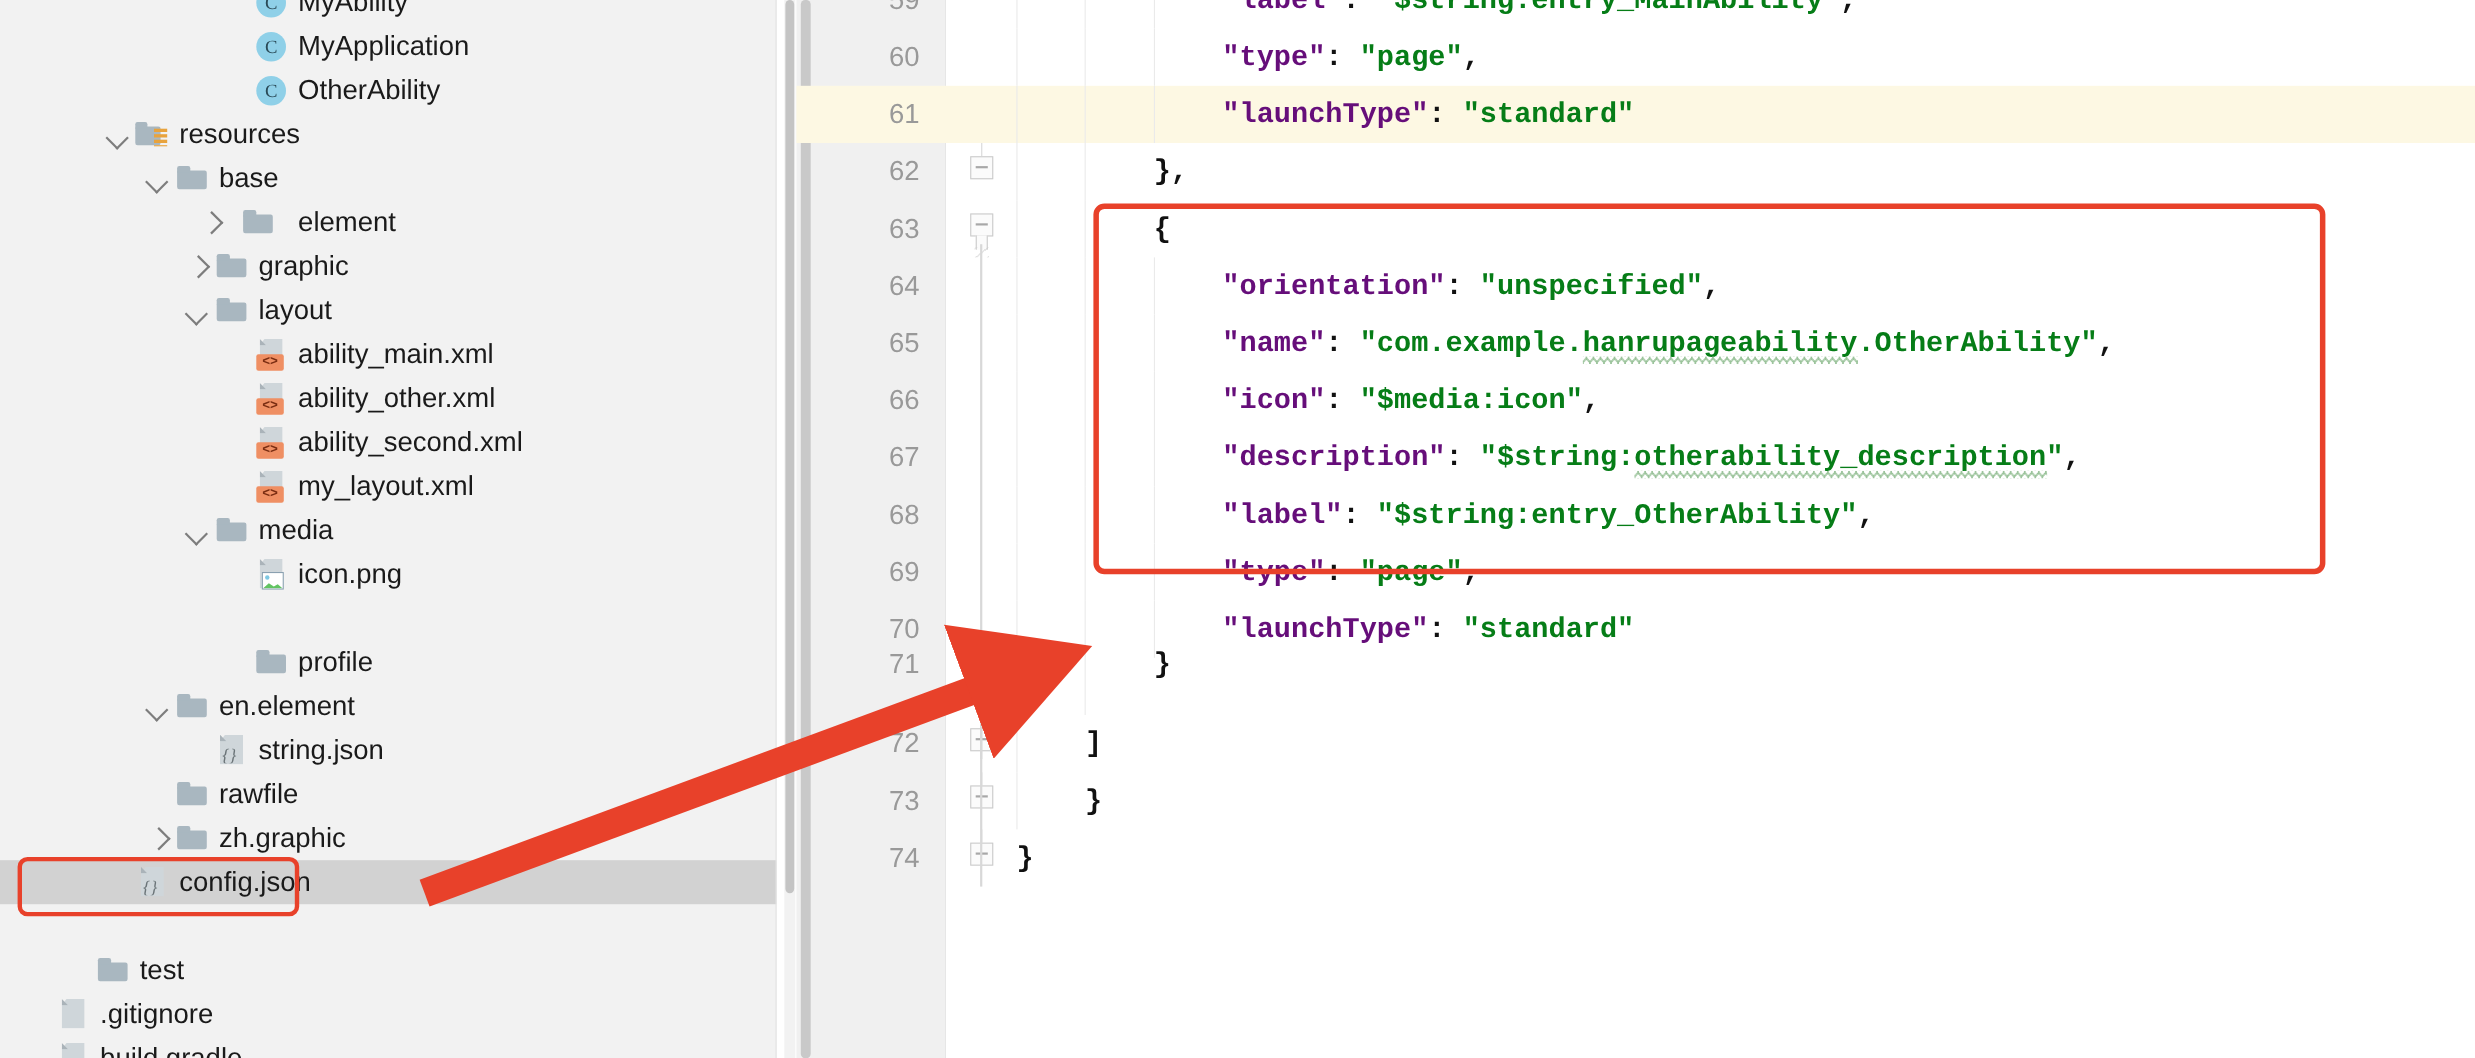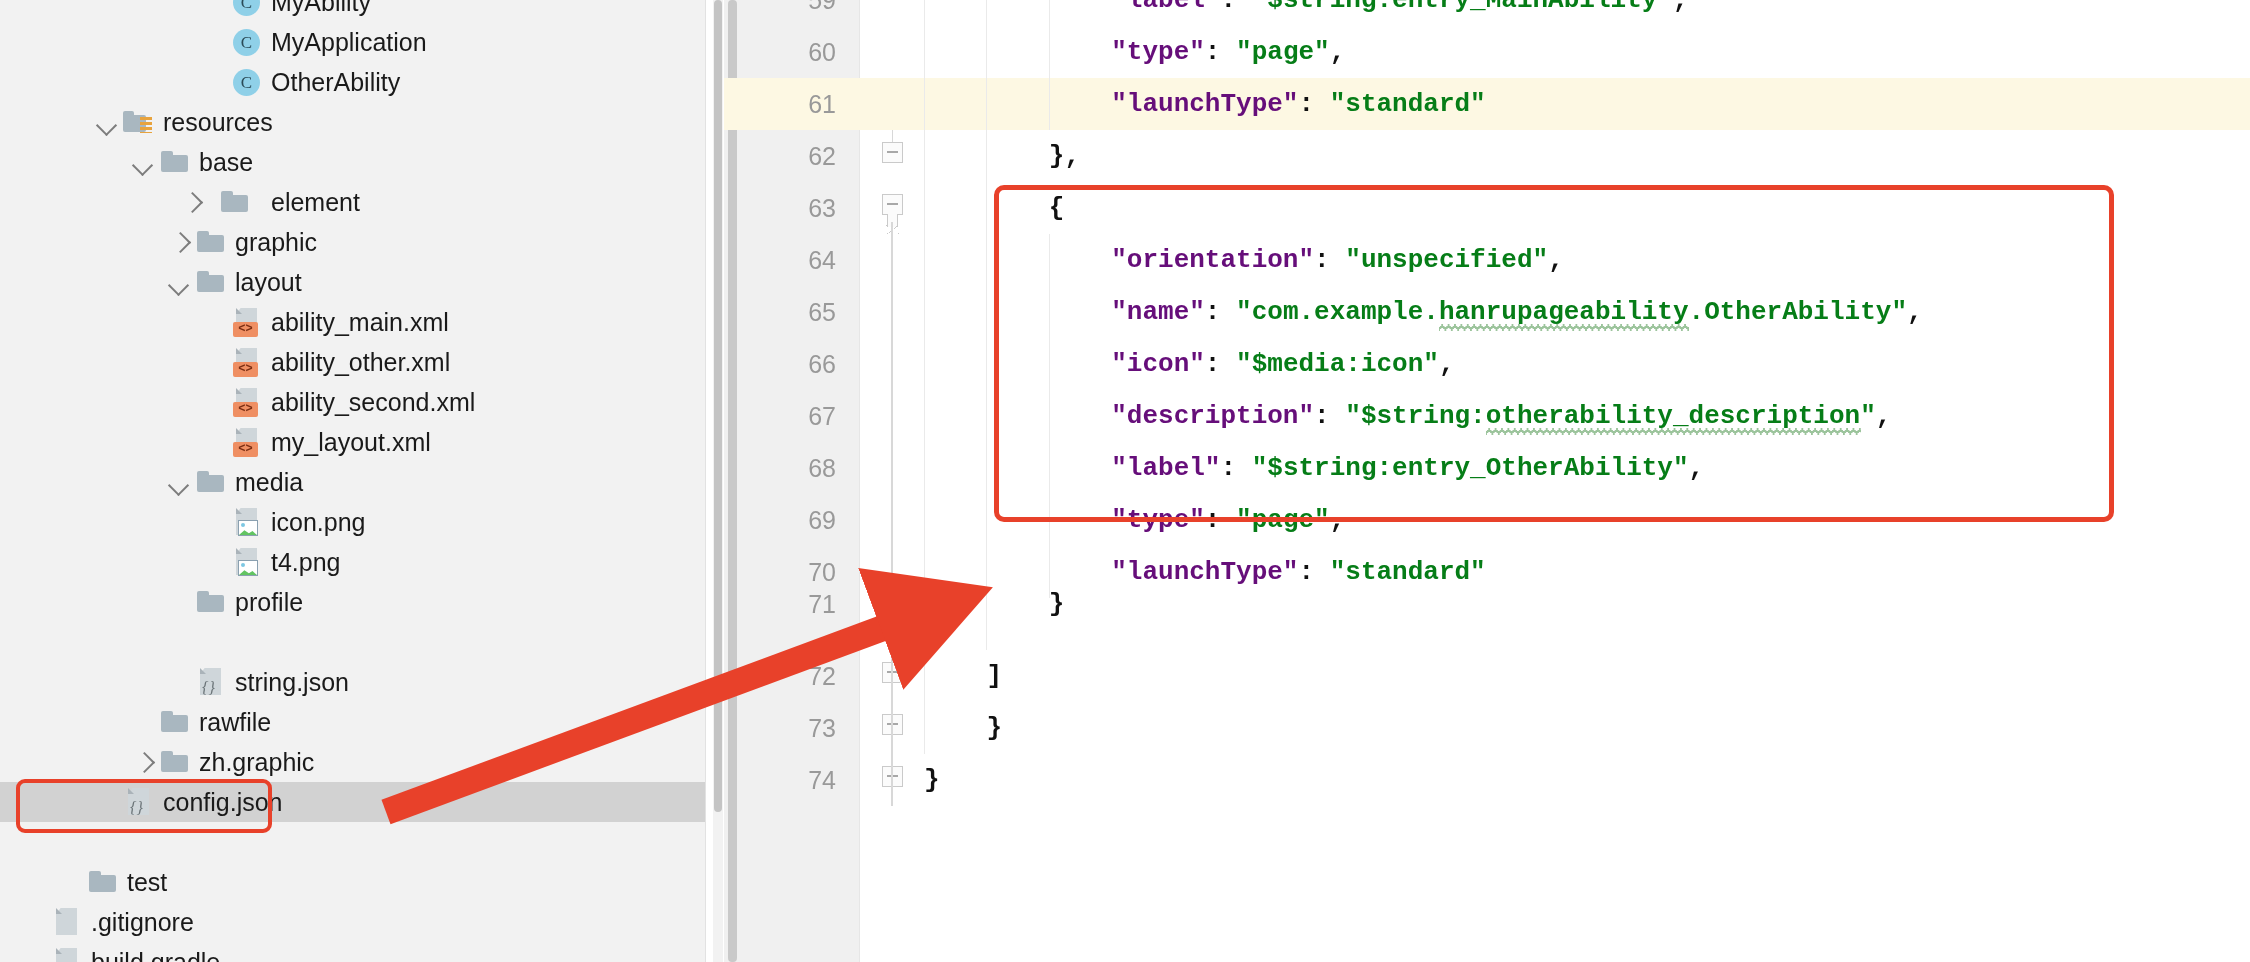--- a/index.html
+++ b/index.html
@@ -291,33 +291,31 @@
         <span class="lbl">media</span>
       </div>
       <div class="tree-row" style="position: absolute; left: 0px; width: 706px; top: 502px;">
         <div style="width: 200px; flex: 0 0 auto;"></div>
         <span class="chev"></span>
         <span class="ico file">
           <i class="pngbadge"></i>
         </span>
         <span class="lbl">icon.png</span>
       </div>
-      <div class="tree-row" style="position: absolute; left: 0px; width: 706px; top: 542px;">
-        <div style="width: 200px; flex: 0 0 auto;"></div>
-        <span class="chev"></span>
-        <span class="ico file">
-          <i class="pngbadge"></i>
-        </span>
-        <span class="lbl">t4.png</span>
-      </div>
-      <div class="tree-row" style="position: absolute; left: 0px; width: 706px; top: 582px;">
+      <div class="tree-row" style="position: absolute; left: 0px; width: 706px; top: 582px; padding-left: 36px;">
         <div style="width: 164px; flex: 0 0 auto;"></div>
         <span class="chev"></span>
         <span class="ico folder"></span>
         <span class="lbl">profile</span>
+      </div>
+      <div class="tree-row" style="position: absolute; left: 0px; width: 706px; top: 622px;">
+        <div style="width: 128px; flex: 0 0 auto;"></div>
+        <span class="chev down"></span>
+        <span class="ico folder"></span>
+        <span class="lbl">en.element</span>
       </div>
       <div class="tree-row" style="position: absolute; left: 0px; width: 706px; top: 662px;">
         <div style="width: 164px; flex: 0 0 auto;"></div>
         <span class="chev"></span>
         <span class="ico file">
           <i class="jsonbadge">{}</i>
         </span>
         <span class="lbl">string.json</span>
       </div>
       <div class="tree-row" style="position: absolute; left: 0px; width: 706px; top: 702px;">

